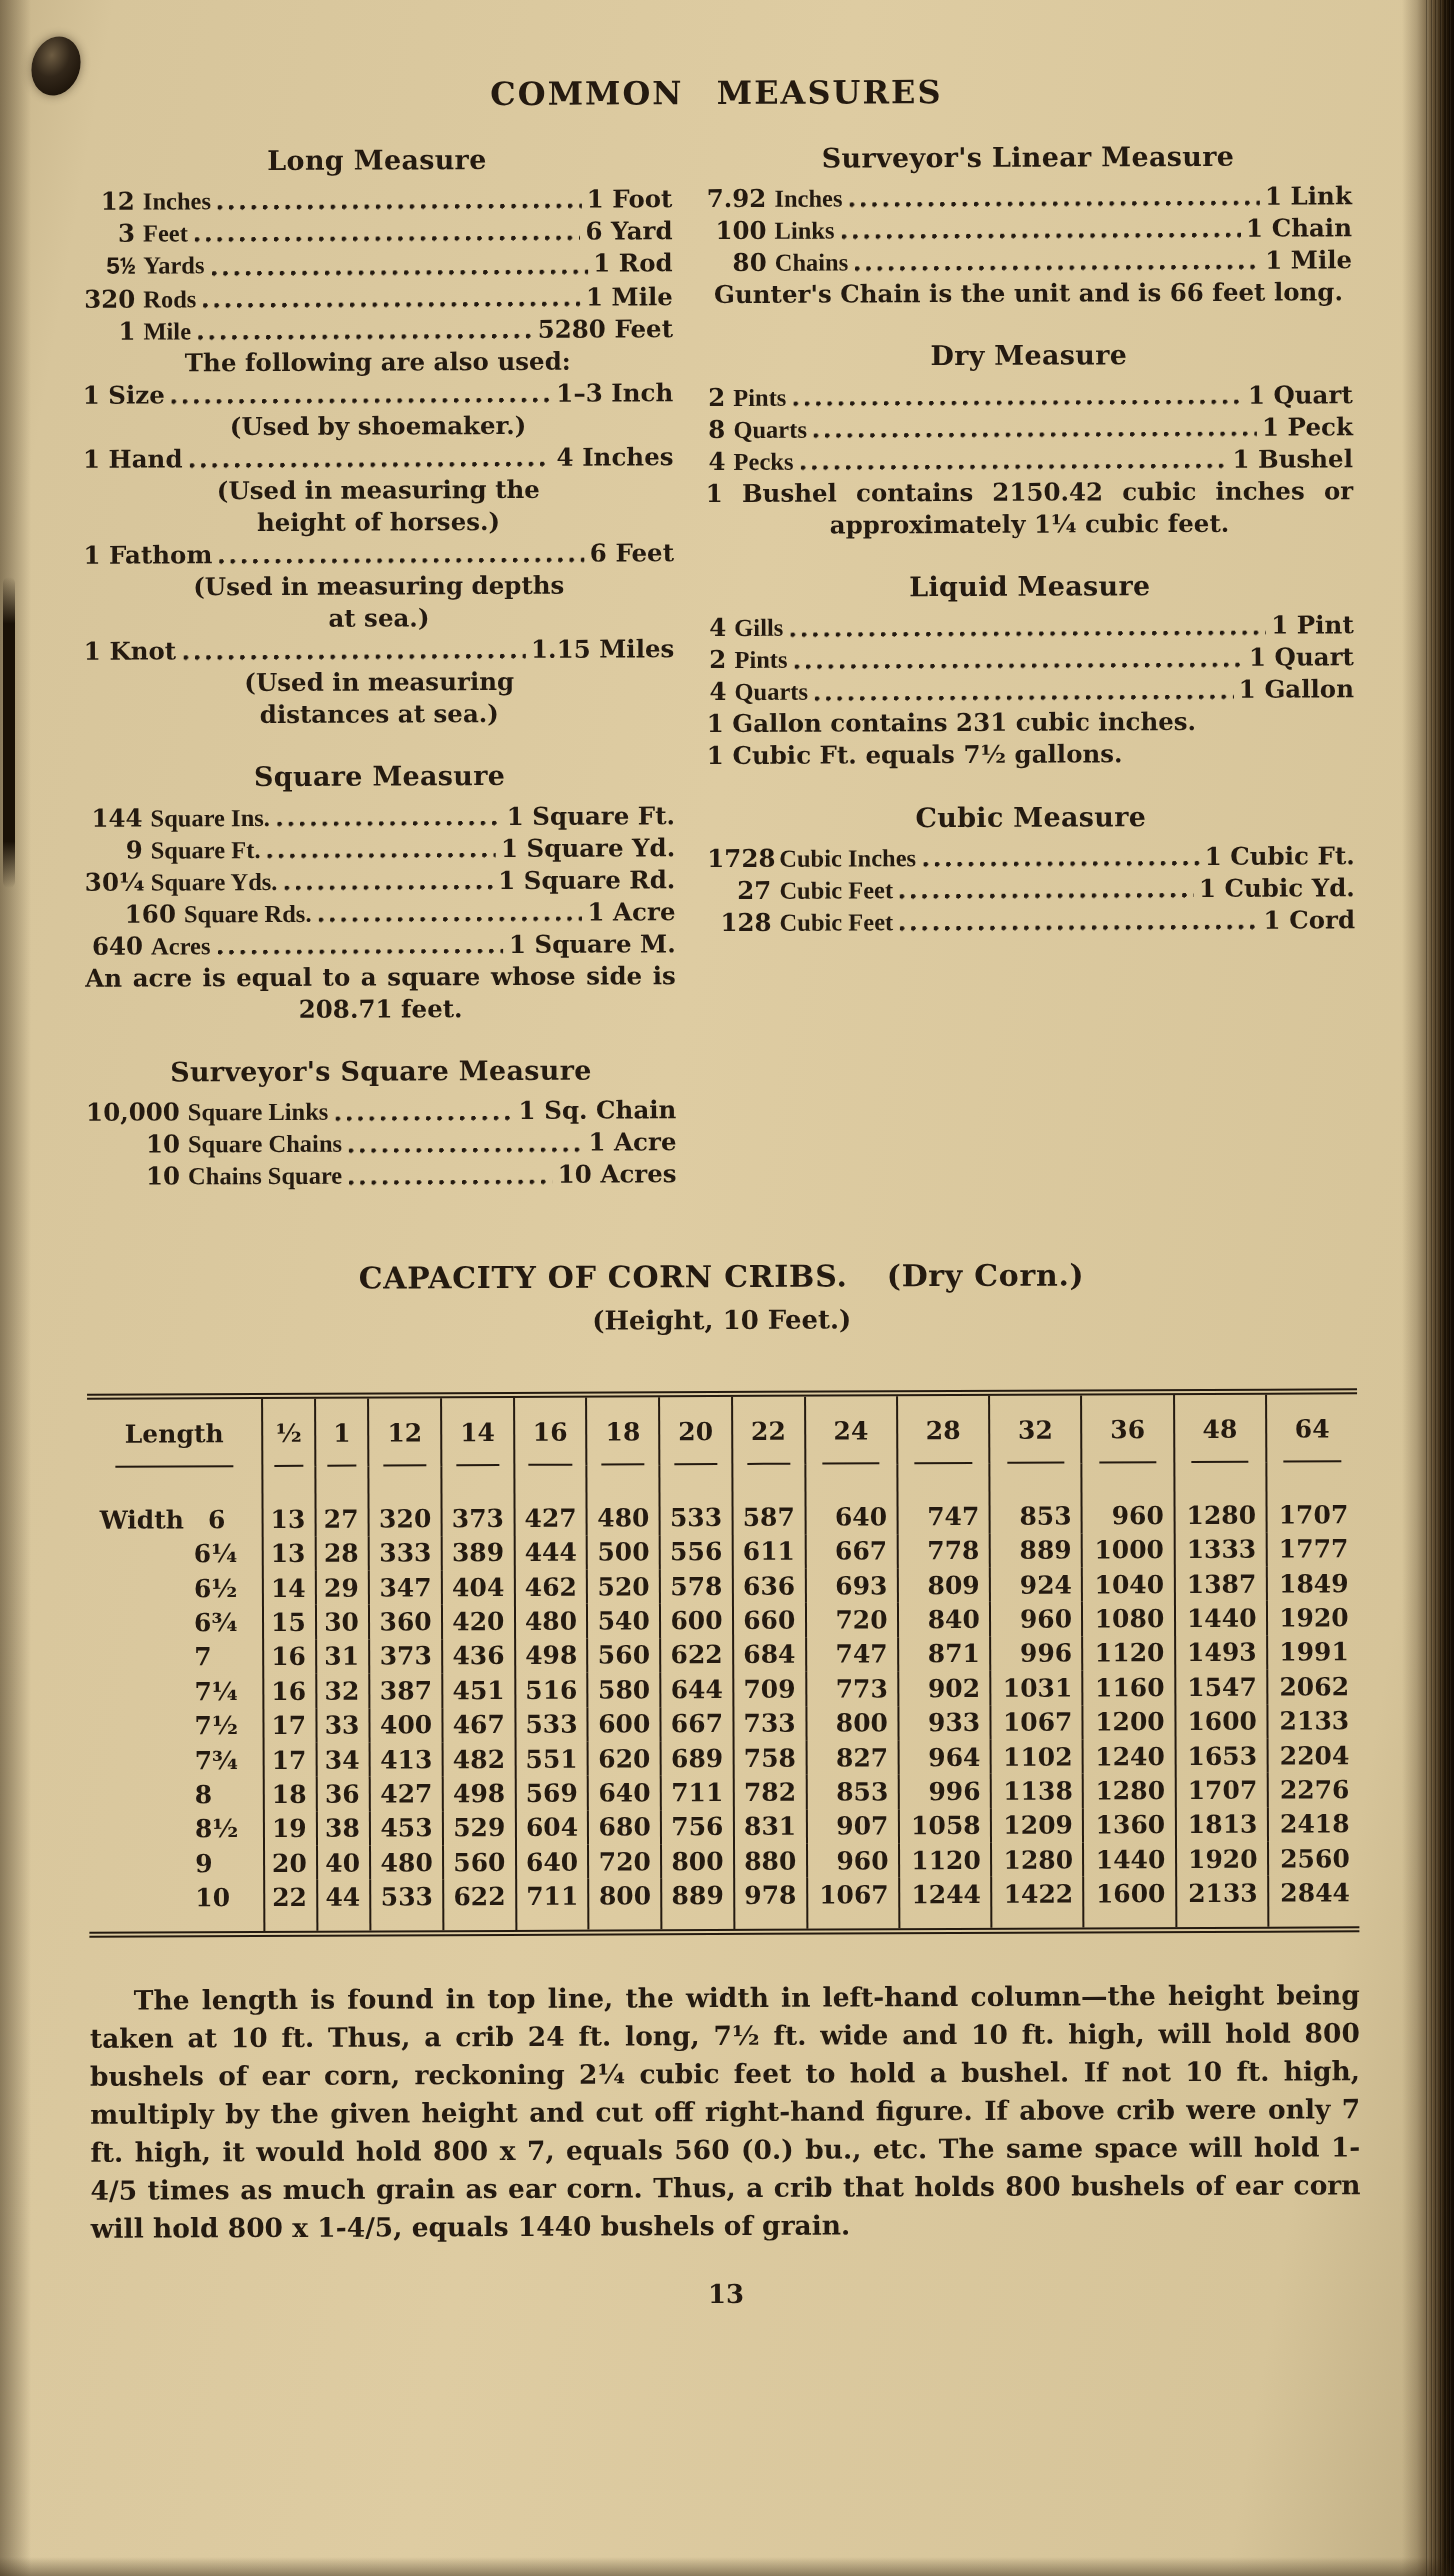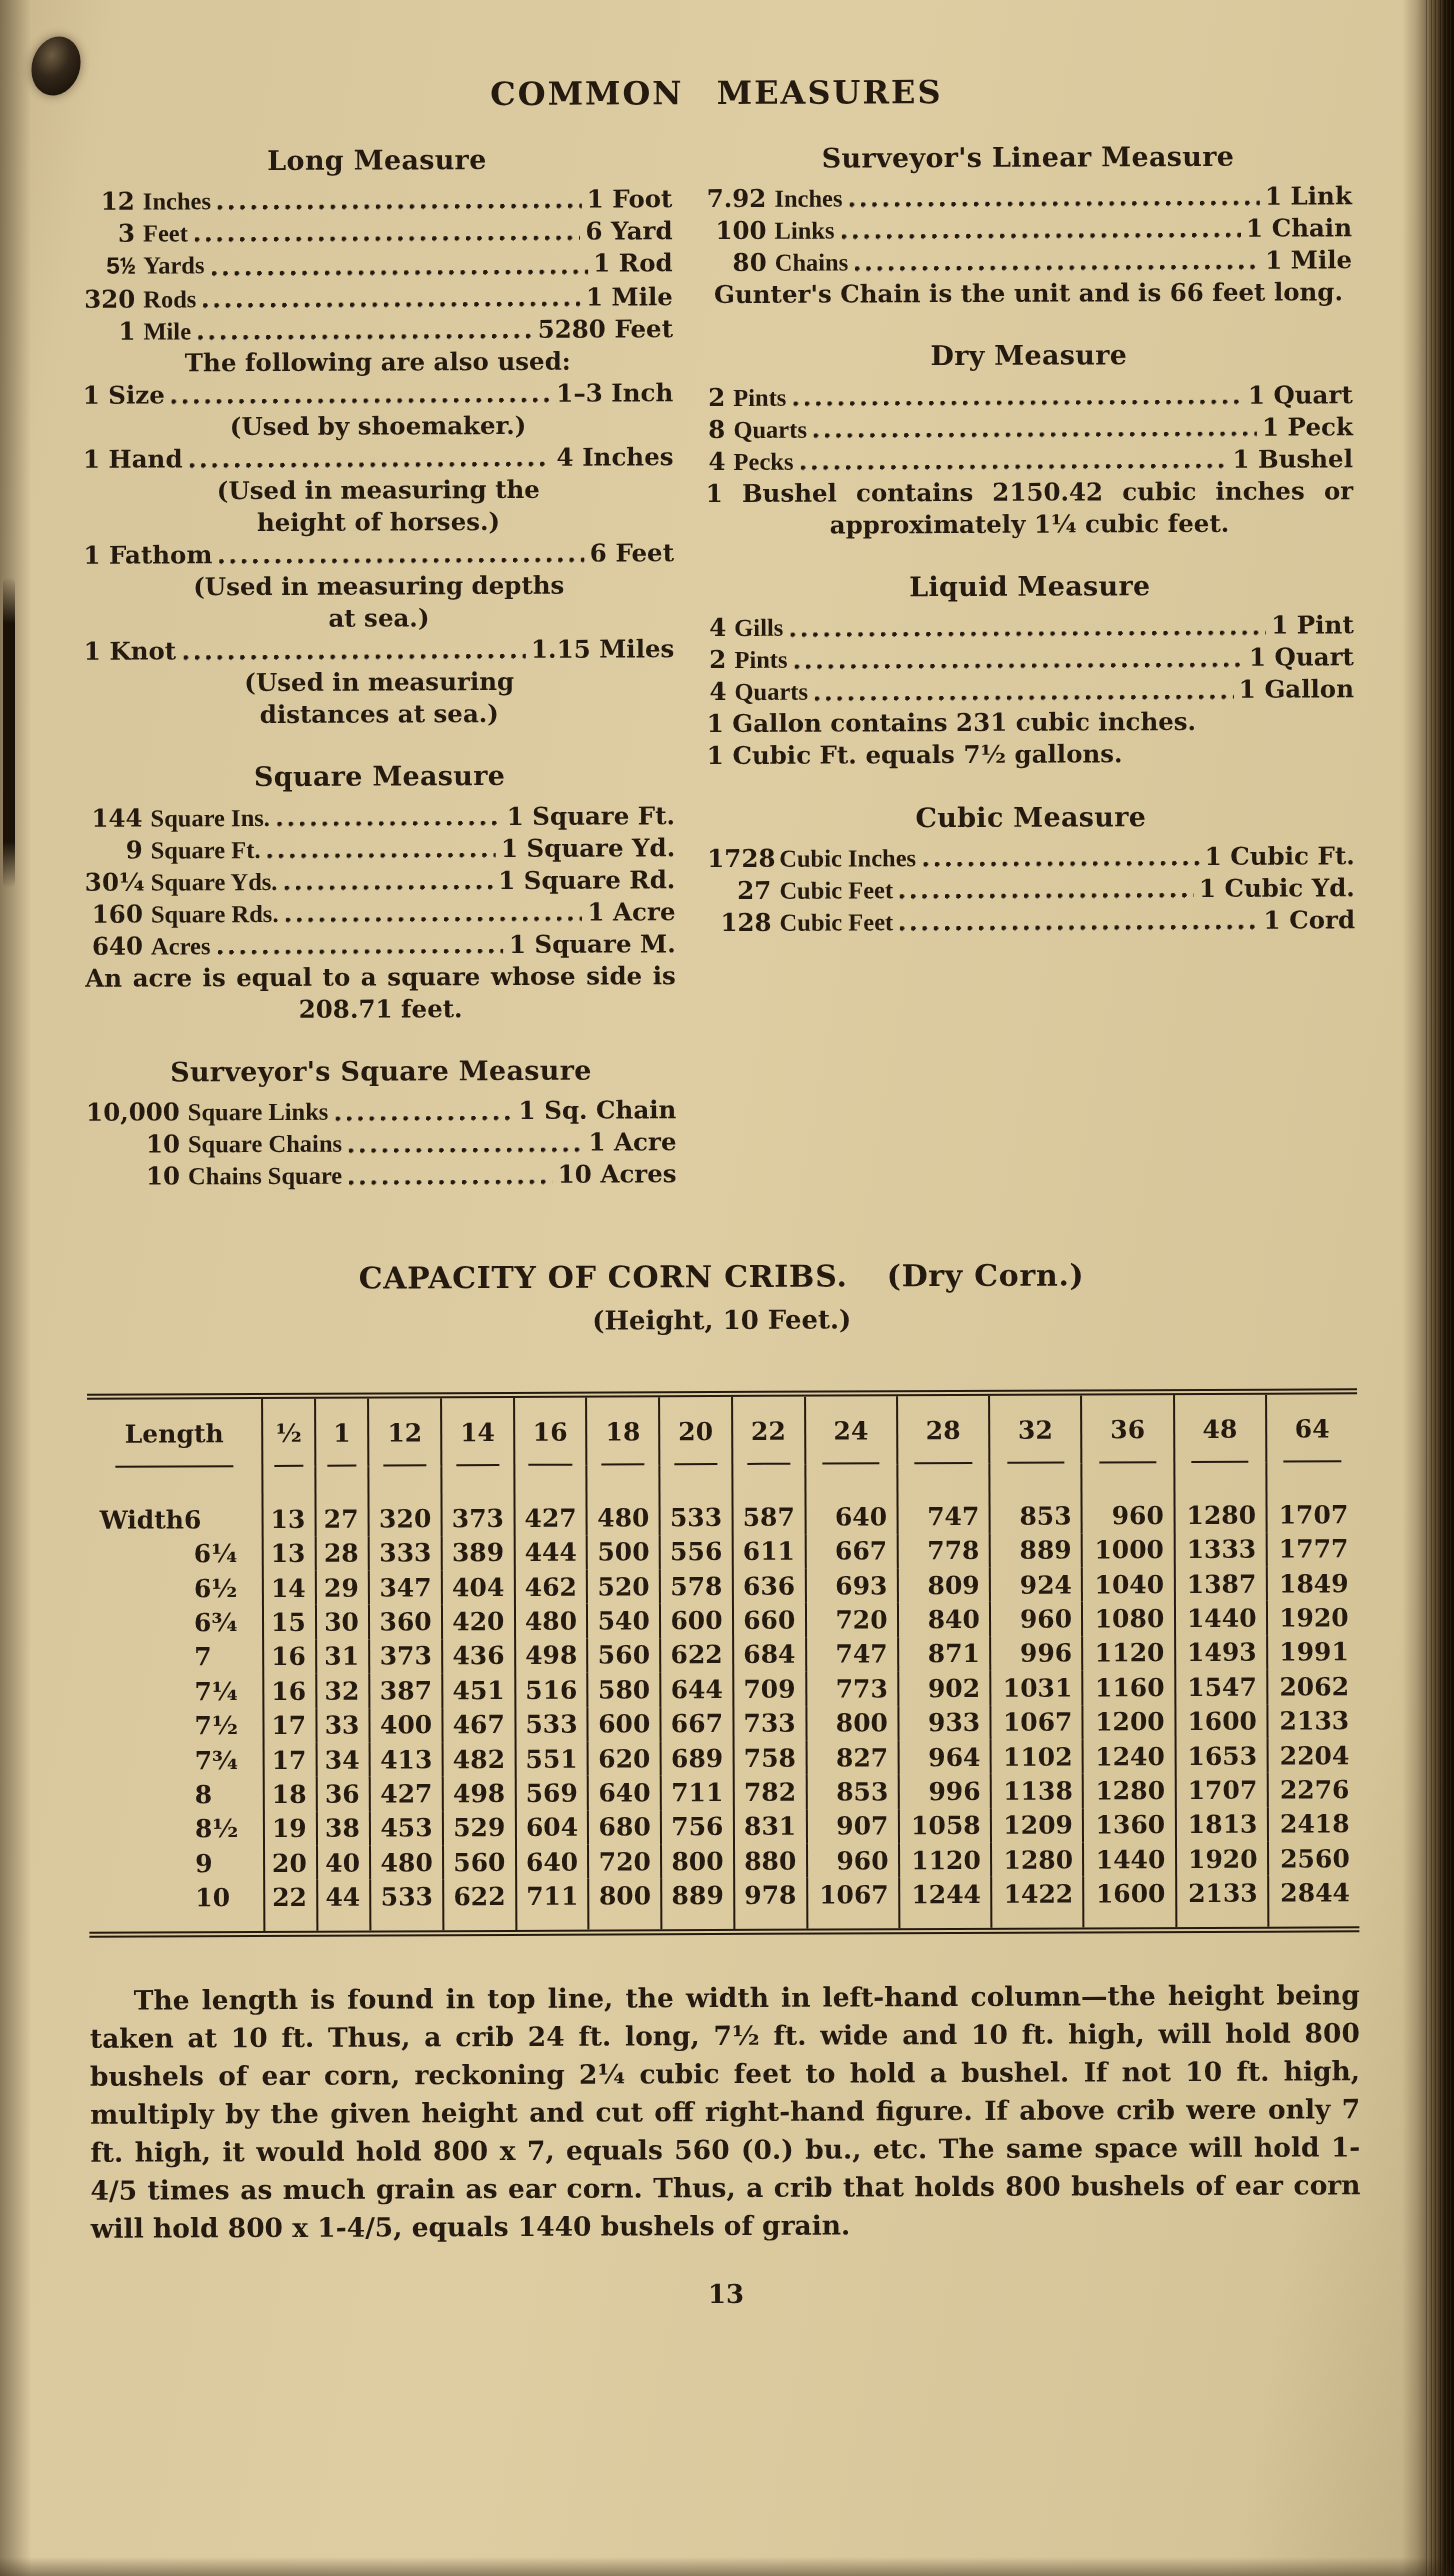--- a/index.html
+++ b/index.html
@@ -145,21 +145,21 @@
     white-space: nowrap;
   }
   .corn-table tbody tr:first-child td { padding-top: 36px; }
   .corn-table tbody tr:last-child td { padding-bottom: 17px; }
   .corn-table td.row-label {
     text-align: left;
     padding-left: 12px;
     padding-right: 5.3px;
   }
   .corn-table td.row-label.indent { padding-left: 106px; }
-  .width-prefix { margin-right: 0; }
+  .width-prefix { margin-right: 24px; }
 
   .footnote {
     margin-top: 44px;
     font-size: 26.5px;
     line-height: 38px;
     text-align: justify;
     text-indent: 44px;
   }
 
   .page-number {
@@ -284,21 +284,21 @@
             <span class="leader-dots"></span>
             <span class="entry-right">1 Square Yd.</span>
           </div>
           <div class="entry">
             <span class="qty" style="width: 58px;">30¼</span>
             <span class="unit">Square Yds.</span>
             <span class="leader-dots"></span>
             <span class="entry-right">1 Square Rd.</span>
           </div>
           <div class="entry">
-            <span class="qty" style="width: 58px;">160</span>
+            <span class="qty" style="width: 58px; margin-left: 33px;">160</span>
             <span class="unit">Square Rds.</span>
             <span class="leader-dots"></span>
             <span class="entry-right">1 Acre</span>
           </div>
           <div class="entry">
             <span class="qty" style="width: 58px;">640</span>
             <span class="unit">Acres</span>
             <span class="leader-dots"></span>
             <span class="entry-right">1 Square M.</span>
           </div>

